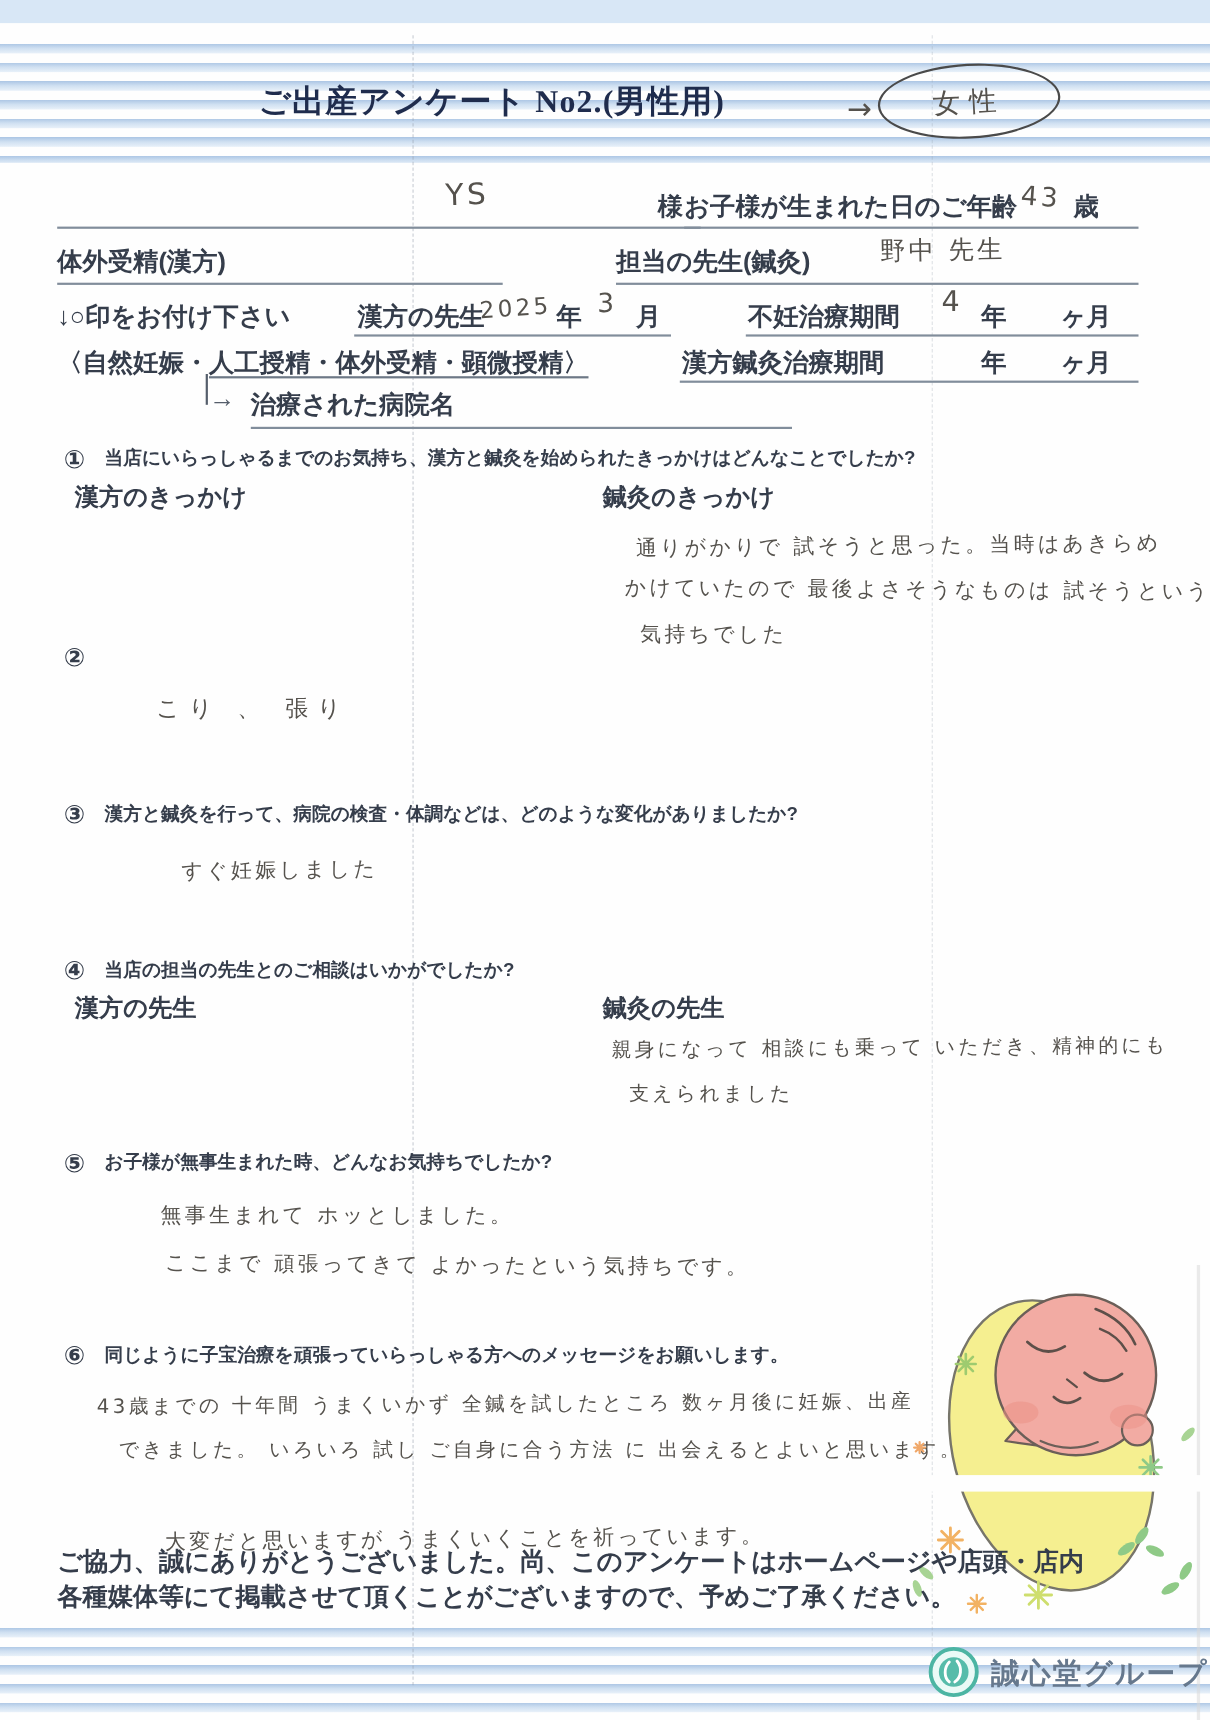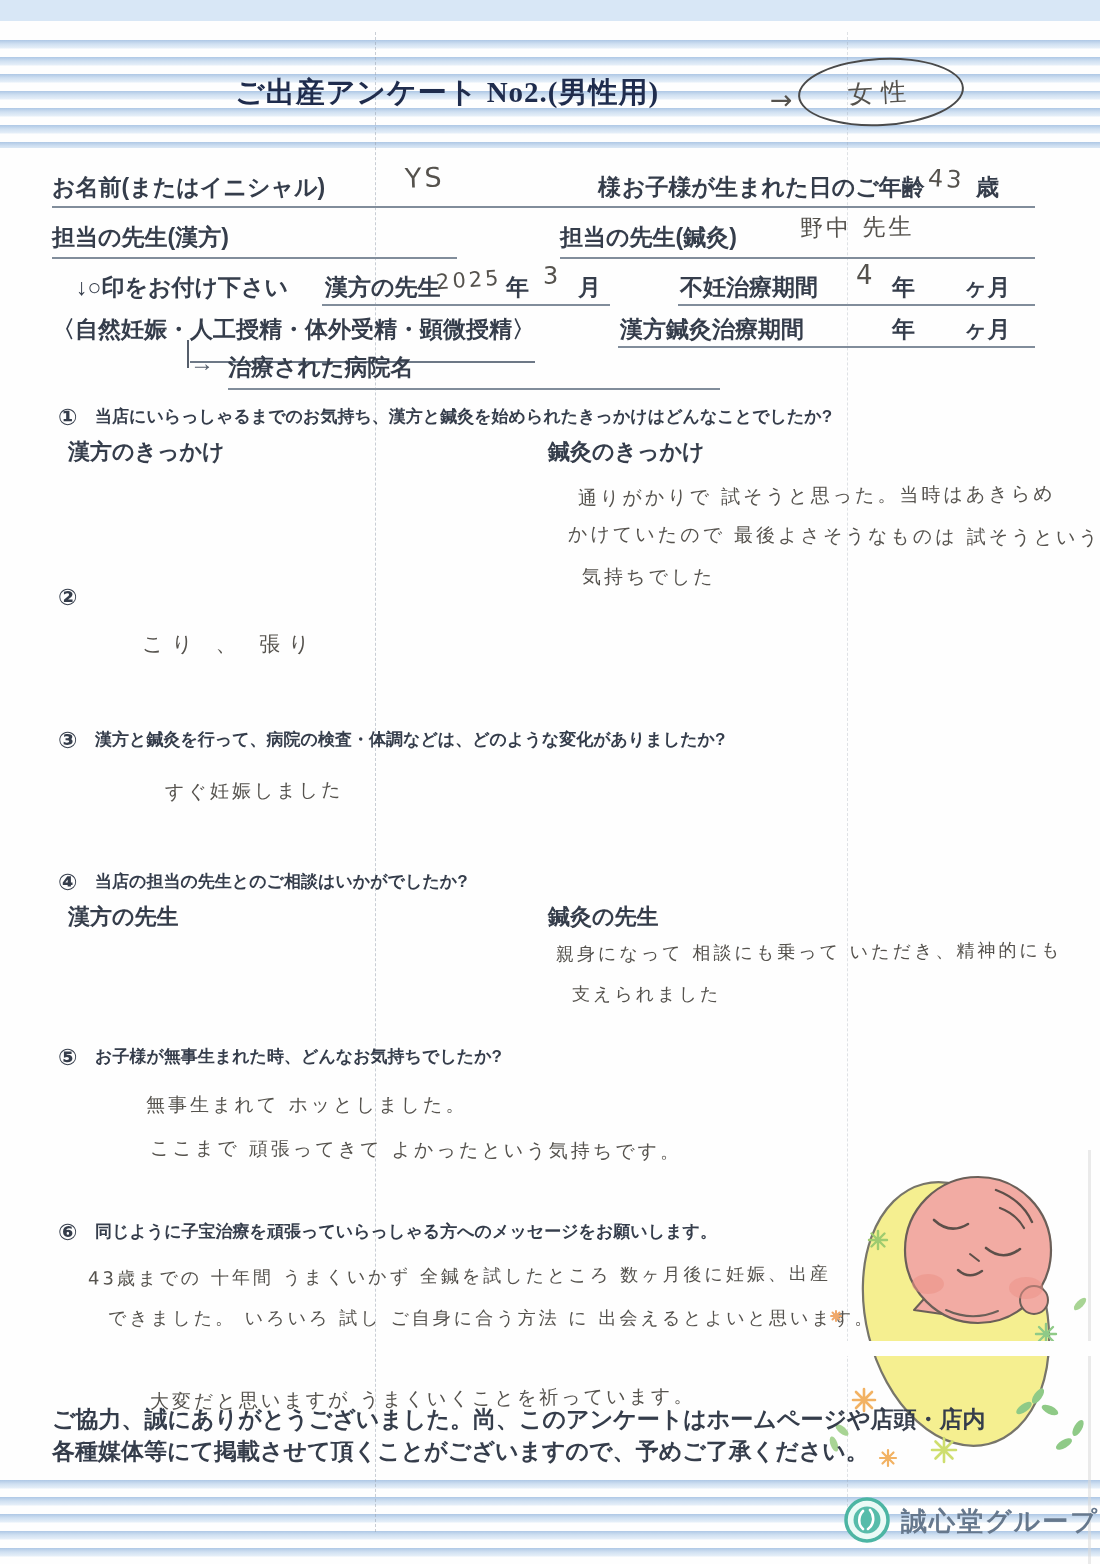--- a/index.html
+++ b/index.html
@@ -27,21 +27,21 @@
     font-family:"Liberation Serif","DejaVu Serif",serif;
     font-size:29px;font-weight:700;color:#1f2c4d;letter-spacing:1px;white-space:nowrap;
   }
   .plabel{position:absolute;font-size:23px;font-weight:700;color:#353d4b;white-space:nowrap;}
   .q-num{position:absolute;font-size:23px;font-weight:700;color:#353d4b;}
   .q-text{position:absolute;font-size:17px;font-weight:700;color:#353d4b;white-space:nowrap;}
   .sub-label{position:absolute;font-size:22px;font-weight:700;color:#353d4b;white-space:nowrap;}
   .footer-line{position:absolute;font-size:23px;font-weight:700;color:#353d4b;white-space:nowrap;}
   .uline{position:absolute;height:0;border-bottom:2px solid #818d9b;}
   .methods-wrap{position:absolute;left:52px;top:314px;font-size:23px;font-weight:700;color:#353d4b;white-space:nowrap;}
-  .methods-u{border-bottom:2px solid #6d7886;padding-bottom:19px;}
+  .methods-u{border-bottom:2px solid #6d7886;padding-bottom:0;}
   .l-arrow-stem{position:absolute;left:187px;top:340px;height:28px;width:0;border-left:2px solid #555e6b;}
   .printed-arrow{position:absolute;left:190px;top:349px;font-size:24px;font-weight:700;color:#555e6b;}
   
   .hw{
     position:absolute;font-family:"DejaVu Sans",sans-serif;
     color:#55524d;white-space:nowrap;letter-spacing:3px;
   }
   .annotation-ellipse{
     position:absolute;left:798px;top:58px;width:162px;height:64px;
     border:2px solid #4a4a4a;border-radius:50%;transform:rotate(-3deg);
@@ -66,36 +66,35 @@
   <div class="fold" style="left:375px;"></div>
   <div class="fold" style="left:847px;opacity:.6;"></div>
   <div class="edge-shadow" style="left:1088px;top:1150px;width:3px;height:414px;"></div>
 
   <h1 class="title">ご出産アンケート No2.(男性用)</h1>
   <span class="hw" style="left:770px;top:84px;font-size:27px;">→</span>
   <span class="annotation-ellipse">
     <span class="hw inner">女性</span>
   </span>
 
-  <span class="plabel" style="left:52px;top:172px;">お名前(またはイニシャル)</span>
   <span class="hw" style="left:405px;top:162px;font-size:27px;transform:rotate(-2deg);">YS</span>
   <span class="plabel" style="left:598px;top:172px;">様</span>
   <div class="uline" style="left:52px;top:206px;width:585px;"></div>
   <span class="plabel" style="left:622px;top:172px;">お子様が生まれた日のご年齢</span>
   <span class="hw" style="left:928px;top:165px;font-size:24px;transform:rotate(4deg);">43</span>
   <span class="plabel" style="left:976px;top:172px;">歳</span>
   <div class="uline" style="left:622px;top:206px;width:413px;"></div>
 
-  <span class="plabel" style="left:52px;top:222px;">担当の先生(漢方)</span>
+  <span class="plabel" style="left:52px;top:222px;">体外受精(漢方)</span>
   <div class="uline" style="left:52px;top:257px;width:405px;"></div>
   <span class="plabel" style="left:560px;top:222px;">担当の先生(鍼灸)</span>
   <span class="hw" style="left:800px;top:212px;font-size:23px;transform:rotate(-1deg);">野中 先生</span>
   <div class="uline" style="left:560px;top:257px;width:475px;"></div>
 
-  <span class="plabel" style="left:52px;top:272px;margin-left:24px;">↓○印をお付け下さい</span>
+  <span class="plabel" style="left:52px;top:272px;">↓○印をお付け下さい</span>
   <span class="plabel" style="left:325px;top:272px;">漢方の先生</span>
   <span class="hw" style="left:436px;top:268px;font-size:21px;transform:rotate(-4deg);">2025</span>
   <span class="plabel" style="left:506px;top:272px;">年</span>
   <span class="hw" style="left:543px;top:262px;font-size:24px;">3</span>
   <span class="plabel" style="left:578px;top:272px;">月</span>
   <div class="uline" style="left:322px;top:304px;width:288px;"></div>
   <span class="plabel" style="left:680px;top:272px;">不妊治療期間</span>
   <span class="hw" style="left:856px;top:260px;font-size:26px;">4</span>
   <span class="plabel" style="left:892px;top:272px;">年</span>
   <span class="plabel" style="left:964px;top:272px;">ヶ月</span>

